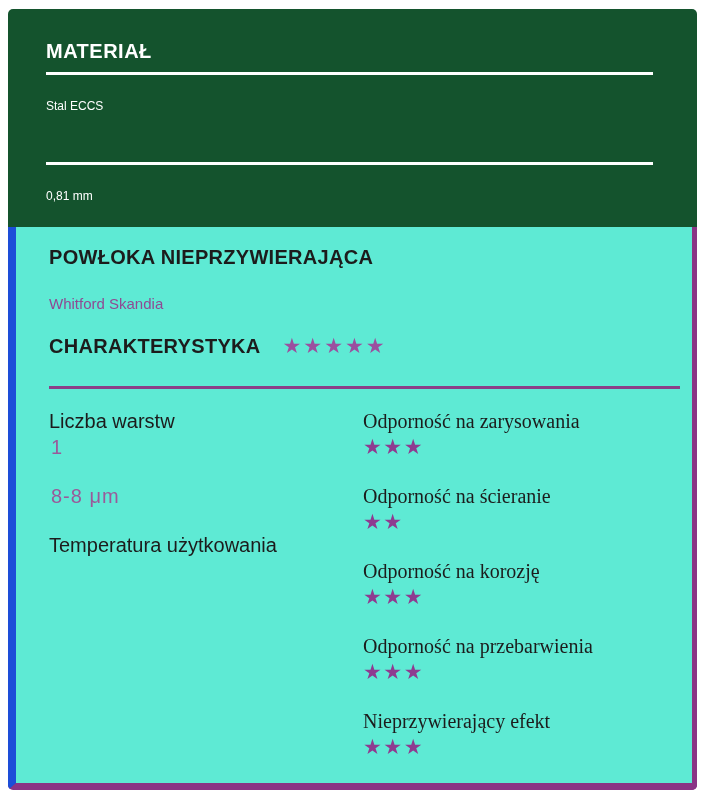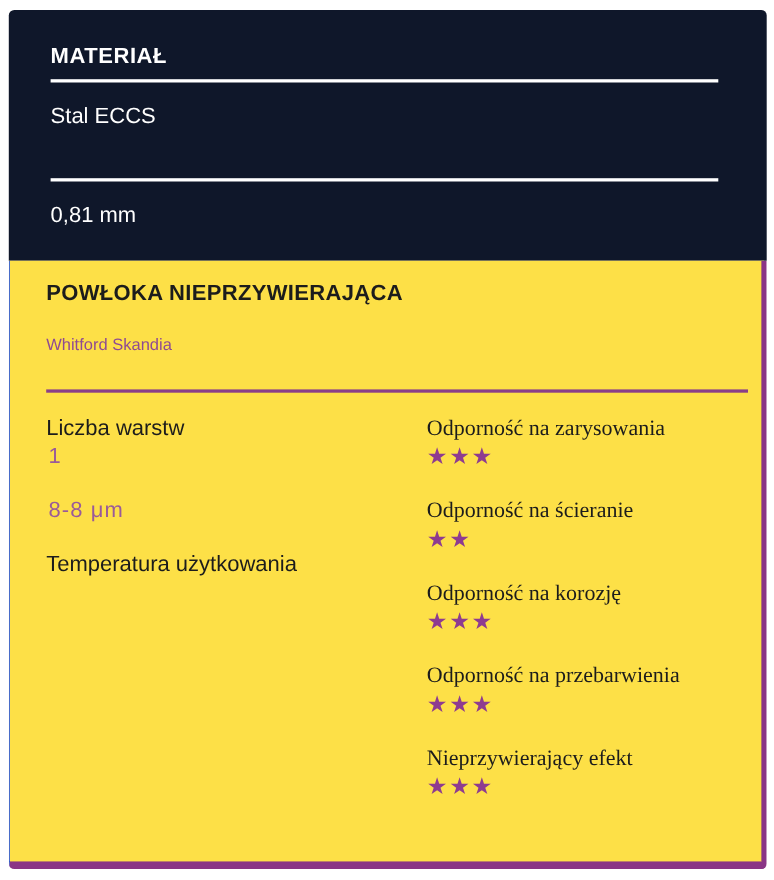--- a/index.html
+++ b/index.html
@@ -12,49 +12,49 @@
   .card {
     position: absolute;
     left: 8px; top: 9px;
     width: 689px; height: 781px;
     border-radius: 5px;
     display: flex;
     flex-direction: column;
   }
   
   .card-top {
-    background: #0f172a;
+    background: #14532d;
     height: 228px;
     border-radius: 5px 5px 0 0;
     padding: 30px 44px 0 38px;
     color: #ffffff;
   }
   .top-heading {
     font-size: 20px;
     font-weight: bold;
     line-height: 24px;
     letter-spacing: 0.5px;
   }
   .top-rule {
     height: 3px;
     background: #ffffff;
     border: none;
     margin-top: 9px;
   }
   .top-value {
-    font-size: 20px;
+    font-size: 12px;
     line-height: 24px;
     margin-top: 19px;
   }
   .gap-between-groups { height: 35px; }
   
   .panel {
-    background: #fde047;
+    background: #5eead4;
     flex: 1;
-    border-left: 1px solid #1d4ed8;
+    border-left: 8px solid #1d4ed8;
     border-right: 5px solid #8a3585;
     border-bottom: 7px solid #8a3585;
     border-radius: 0 0 5px 5px;
     padding: 18px 12px 0 33px;
     color: #1c1c1c;
   }
   .panel-title {
     font-size: 20px;
     font-weight: bold;
     line-height: 24px;
@@ -86,21 +86,20 @@
   }
   .panel-rule {
     height: 3px;
     background: #8a3f88;
     border: none;
     margin-top: 27px;
   }
   .columns {
     margin-top: 19px;
     display: flex;
-    gap: 32px;
   }
   .col-left  { width: 314px; }
   .col-right { flex: 1; font-family: Liberation Serif, serif; }
   .item { margin-bottom: 23px; }
   .item-label {
     font-size: 20px;
     line-height: 26px;
     color: #1c1c1c;
   }
   .item-value {
@@ -128,20 +127,24 @@
     <div class="top-value">Stal ECCS</div>
     <div class="gap-between-groups"></div>
     <div class="top-rule"></div>
     <div class="top-value">0,81 mm</div>
   </div>
 
   <div class="panel">
     <div class="panel-title">POWŁOKA NIEPRZYWIERAJĄCA</div>
     <div class="brand-name">Whitford Skandia</div>
 
+    <div class="char-row">
+      <span class="char-label">CHARAKTERYSTYKA</span>
+      <span class="char-stars">★★★★★</span>
+    </div>
 
     <div class="panel-rule"></div>
 
     <div class="columns">
 
       <div class="col-left">
         <div class="item">
           <div class="item-label">Liczba warstw</div>
           <div class="item-value">1</div>
         </div>

